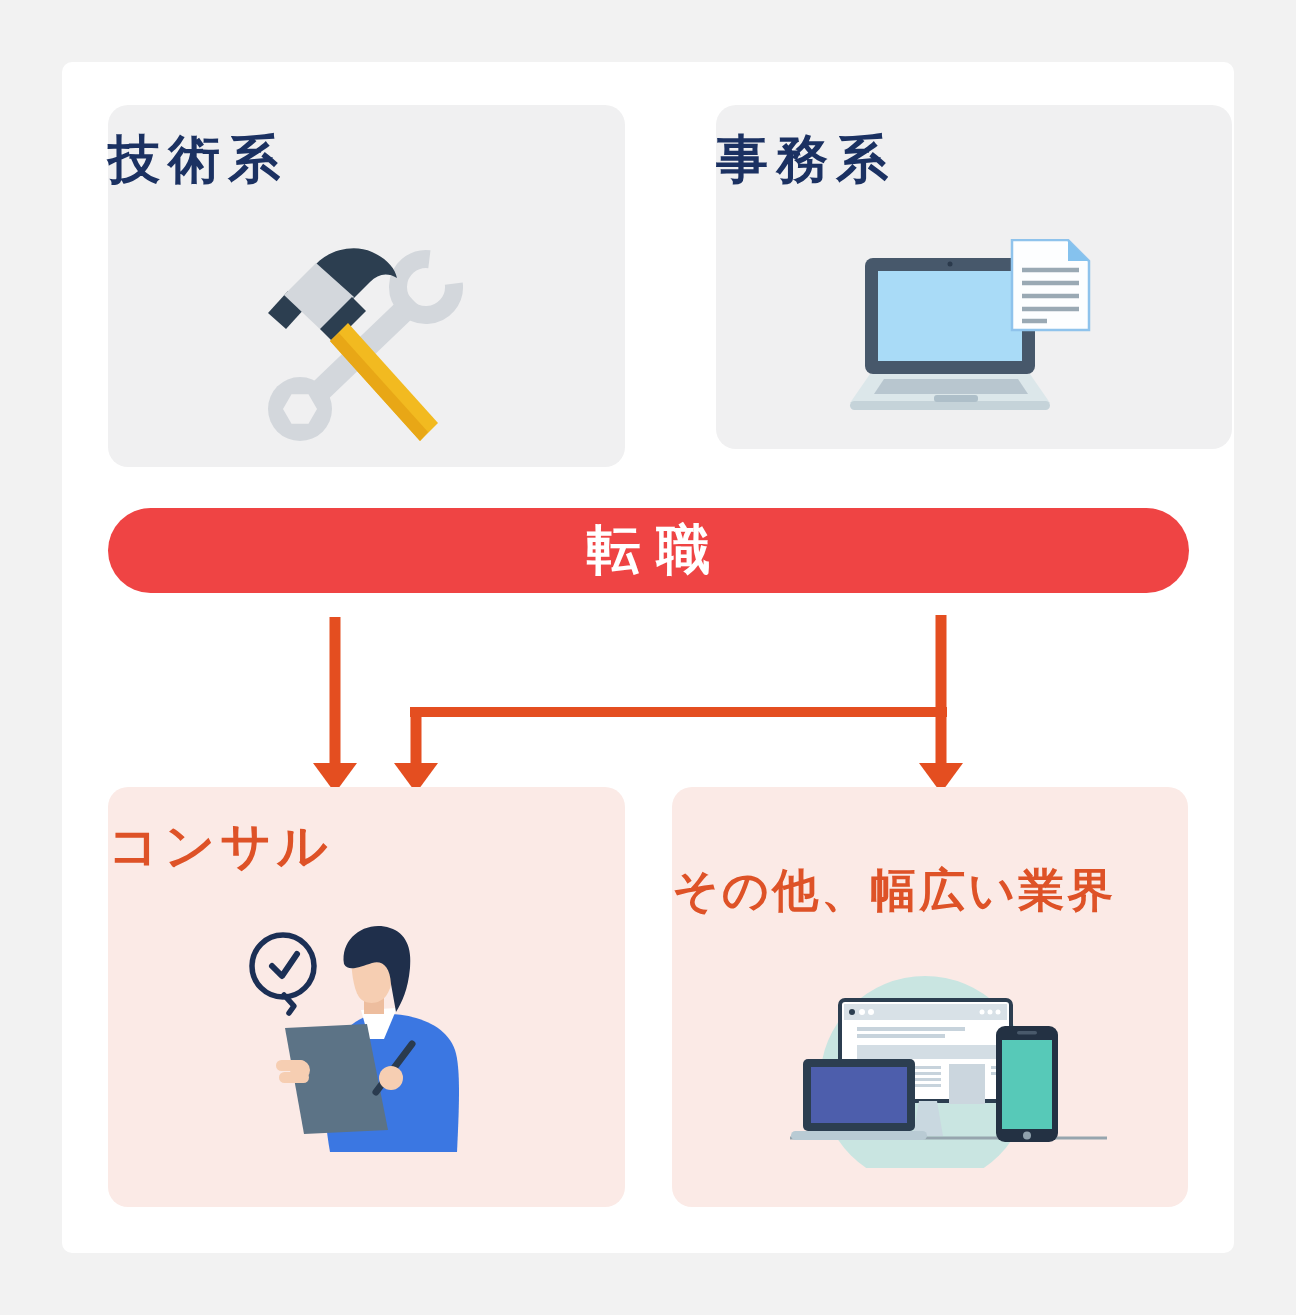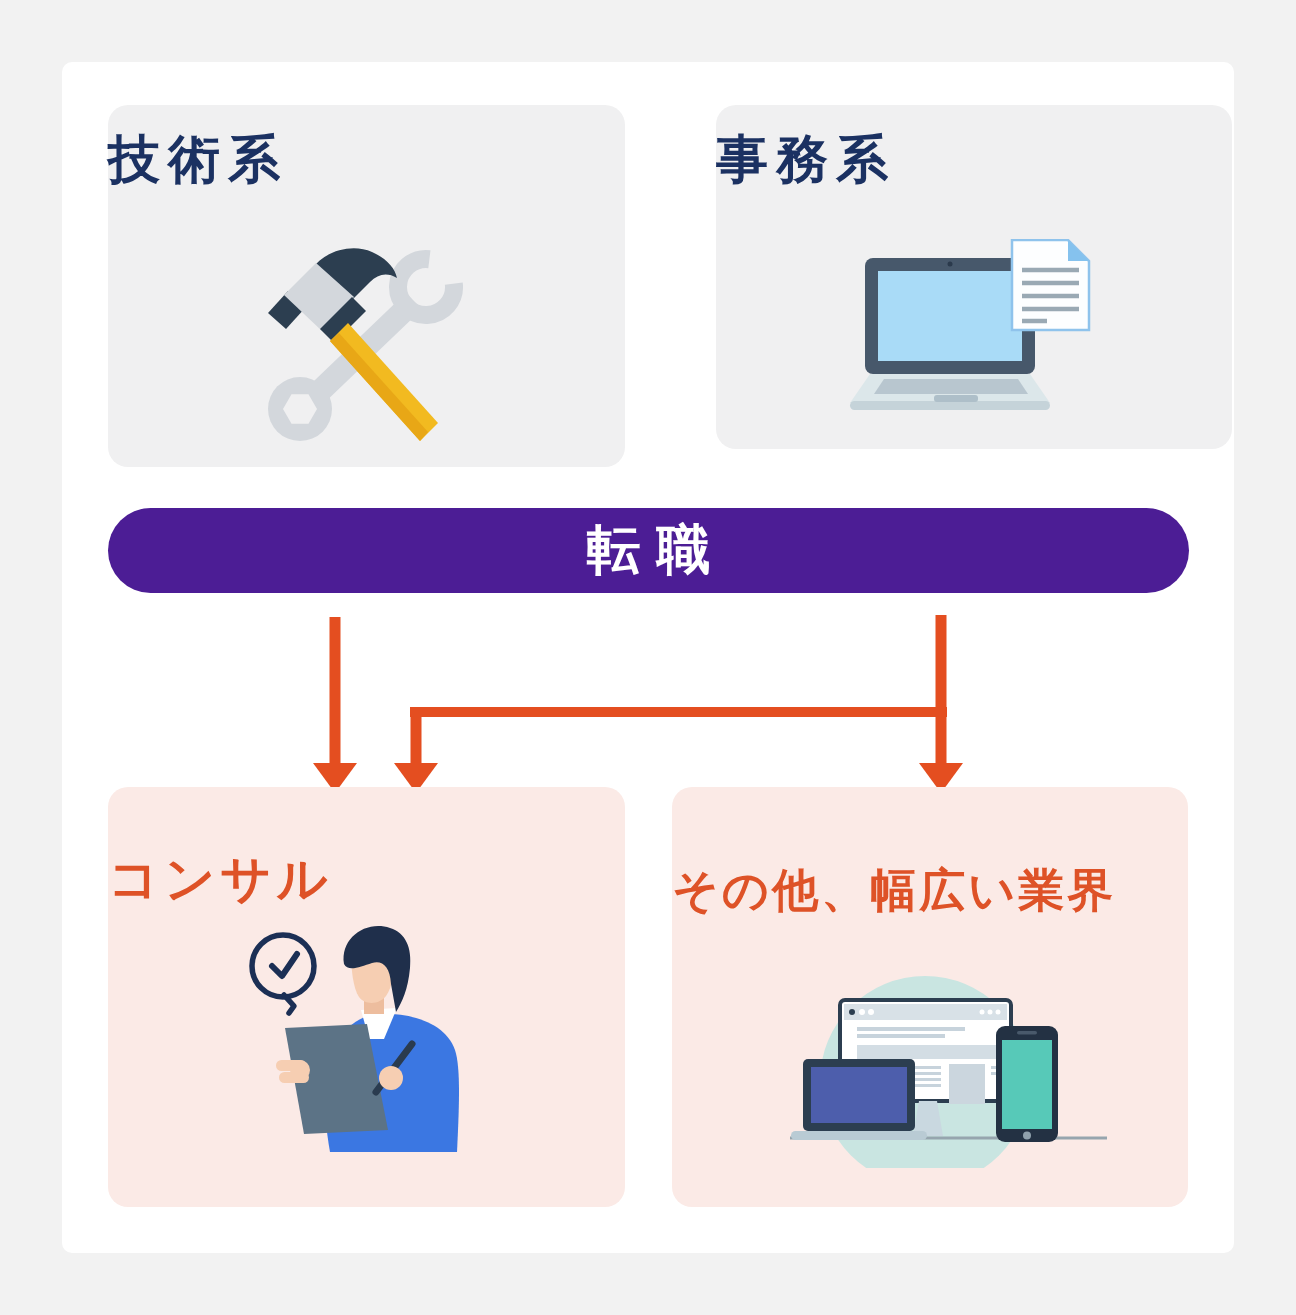--- a/index.html
+++ b/index.html
@@ -18,26 +18,26 @@
   .box { position:absolute; border-radius:20px; }
   .box-tech   { left:46px;  top:43px;  width:517px; height:362px; background:#F0F0F1; }
   .box-office { left:610px; top:43px;  width:516px; height:344px; background:#F0F0F1;margin-left:44px; }
   .box-consul { left:46px;  top:725px; width:517px; height:420px; background:#FBEAE6; }
   .box-other  { left:610px; top:725px; width:516px; height:420px; background:#FBEAE6; }
   .box-title {
     text-align:left; font-weight:700; line-height:1.1;
     white-space:nowrap;
   }
   .title-navy   { padding-top:26px; font-size:52px; letter-spacing:8px; color:#1B3162; }
-  .title-consul { padding-top:65px; font-size:50px; letter-spacing:5px; color:#DE5227; }
+  .title-consul { padding-top:32px; font-size:50px; letter-spacing:5px; color:#DE5227; }
   .title-other  { padding-top:78px; font-size:46px; letter-spacing:3px; color:#DE5227; }
   .banner {
     position:absolute; left:46px; top:446px;
     width:1081px; height:85px;
-    background:#4c1d95; border-radius:43px;
+    background:#ef4444; border-radius:43px;
     display:flex; align-items:center; justify-content:center;
     color:#FFFFFF; font-size:54px; font-weight:700;
     letter-spacing:16px; text-indent:16px;
   }
   .arrows { position:absolute; left:0; top:531px; width:1172px; height:205px; }
   .icon-wrap { position:absolute; }
   .ic-tech   { left:158px; top:140px; }
   .ic-office { left:126px; top:134px; }
   .ic-consul { left:140px; top:133px; }
   .ic-other  { left:113px; top:166px; }

